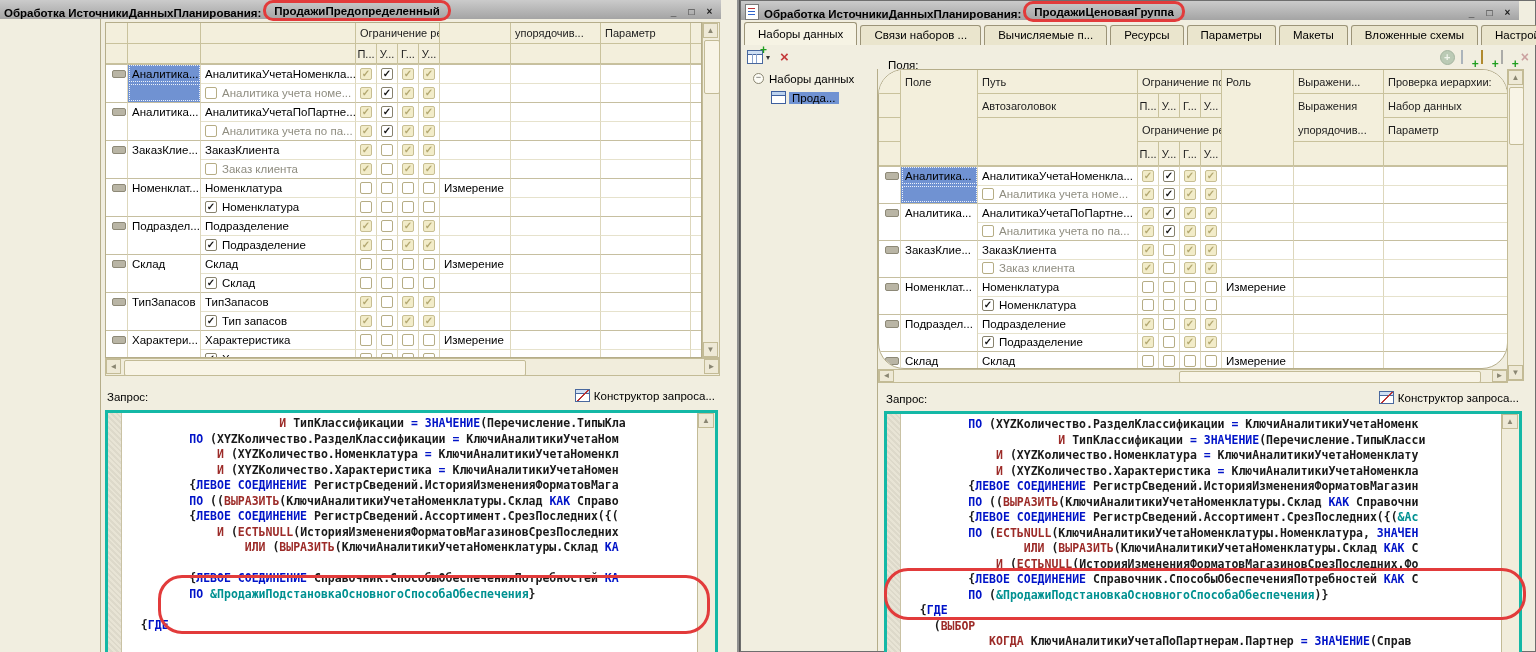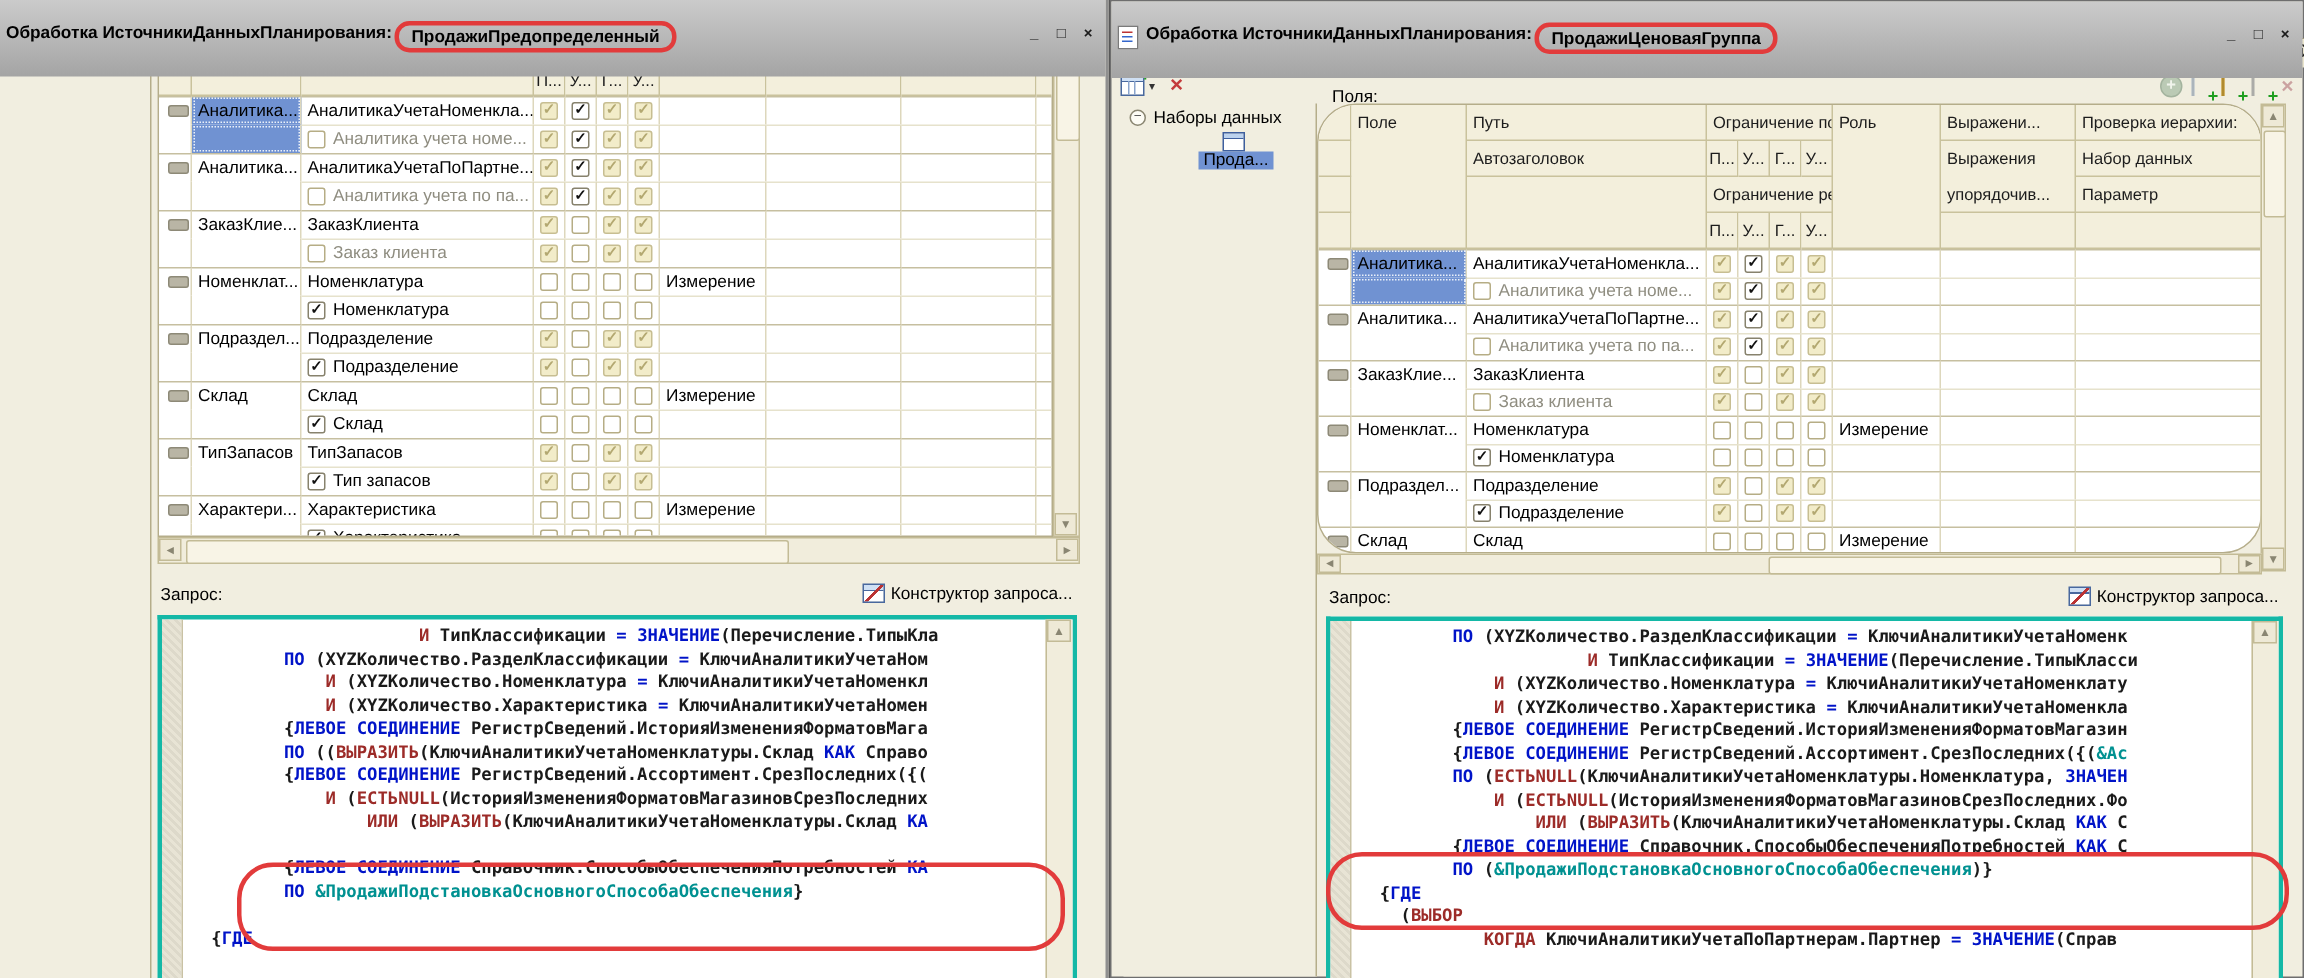--- a/index.html
+++ b/index.html
@@ -1,23 +1,23 @@
 <!DOCTYPE html>
 <html><head>
 <meta charset="utf-8">
 <style>
   html,body{margin:0;padding:0;}
   body{width:1536px;height:652px;position:relative;overflow:hidden;background:#585858;
        font-family:"Liberation Sans",sans-serif;font-size:11.5px;color:#000;}
   .win{position:absolute;top:0;height:652px;background:#f1eee0;}
   #win-l{left:0;width:737px;border-right:2px solid #8f8f8f;}
   #win-r{left:740px;width:796px;border:1px solid #6e6e6e;box-sizing:border-box;}
-  .titlebar{position:absolute;left:0;top:0;right:0;height:19px;
-            background:linear-gradient(#cbcbcb,#a4a4a4);display:flex;align-items:flex-start;
-            padding:16px 4px;font-weight:bold;font-size:11.5px;overflow:visible;z-index:30;}
+  .titlebar{position:absolute;left:0;top:0;right:16px;height:19px;
+            background:linear-gradient(#cbcbcb,#a4a4a4);display:flex;align-items:flex-end;
+            padding:0 4px;font-weight:bold;font-size:11.5px;overflow:visible;z-index:30;}
   .title-text{white-space:nowrap;}
   .hl{display:inline-flex;align-items:center;height:15px;border:3px solid #e23b3b;
       border-radius:10px;padding:0 8px;margin:-2px 0 -2px 2px;}
   .controls{margin-left:auto;display:flex;gap:3px;}
   .wbtn{width:15px;height:14px;text-align:center;line-height:13px;font-size:10px;
         font-weight:bold;color:#1c1c1c;cursor:default;}
   .docicon{width:12px;height:14px;background:#fff;border:1px solid #7a7a7a;margin-right:5px;
            position:relative;flex:none;}
   .docicon::before{content:"";position:absolute;left:2px;top:3px;width:7px;height:1px;background:#b33;
            box-shadow:0 3px 0 #36c,0 6px 0 #36c;}
@@ -42,21 +42,21 @@
   .ic-doc{width:10px;height:12px;background:#eef2f6;border:1px solid #9aa6b2;opacity:.8;}
   .ic-folder{width:13px;height:10px;background:#f3c969;border:1px solid #b08a2f;margin-top:3px;}
   .ic-tblgray{width:13px;height:11px;border:1px solid #9a9a9a;background:
       linear-gradient(to bottom,#d8d8d8 0 3px,#9a9a9a 3px 4px,#eee 4px);opacity:.8;}
   .ic .plus{right:-4px;bottom:-5px;top:auto;}
   .ic-x{color:#c79a9a;font-weight:bold;font-size:14px;line-height:13px;opacity:.9;}
   
   .treepanel{position:absolute;left:8px;top:68px;width:128px;bottom:0;background:#f1eee0;
              border-right:1px solid #b5ad8a;}
   .titem{display:flex;align-items:center;height:19px;padding-left:4px;white-space:nowrap;}
-  .titem.child{padding-left:22px;flex-direction:column;}
+  .titem.child{padding-left:22px;}
   .exp{width:9px;height:9px;border:1px solid #8a8672;border-radius:50%;font-size:9px;line-height:7px;
        text-align:center;color:#555;background:#fdfcf5;margin-right:5px;flex:none;}
   .minitbl{width:13px;height:11px;border:1px solid #3e5f9e;margin-right:3px;flex:none;background:
      linear-gradient(to bottom,#bcd2ee 0 3px,#3e5f9e 3px 4px,#fff 4px);}
   .tsel{background:#7092d2;padding:0 3px;}
   
   .tbl{position:absolute;background:#fff;border:1px solid #b5ad8a;overflow:hidden;box-sizing:border-box;}
   .hrow,.trow{display:flex;box-sizing:border-box;}
   .hrow .cell{background:#f3efdc;border-right:1px solid #c9c29c;border-bottom:1px solid #c9c29c;
               font-size:11px;color:#1c1c1c;}
@@ -938,24 +938,25 @@
   </div>
 
   <div class="qbox" style="left:143px;top:410px;width:638px;height:242px;border-bottom:none;">
     <div class="gut"></div>
     <div class="qlines" id="q-r">
         <div class="ql"><span>         </span><span class="qb">ПО</span><span> (XYZКоличество.РазделКлассификации </span><span class="qb">=</span><span> КлючиАналитикиУчетаНоменк</span></div>
         <div class="ql"><span>                      </span><span class="qr">И</span><span> ТипКлассификации </span><span class="qb">=</span><span> </span><span class="qb">ЗНАЧЕНИЕ</span><span>(Перечисление.ТипыКласси</span></div>
         <div class="ql"><span>             </span><span class="qr">И</span><span> (XYZКоличество.Номенклатура </span><span class="qb">=</span><span> КлючиАналитикиУчетаНоменклату</span></div>
         <div class="ql"><span>             </span><span class="qr">И</span><span> (XYZКоличество.Характеристика </span><span class="qb">=</span><span> КлючиАналитикиУчетаНоменкла</span></div>
         <div class="ql"><span>         {</span><span class="qb">ЛЕВОЕ СОЕДИНЕНИЕ</span><span> РегистрСведений.ИсторияИзмененияФорматовМагазин</span></div>
+        <div class="ql"><span>         </span><span class="qb">ПО</span><span> ((</span><span class="qr">ВЫРАЗИТЬ</span><span>(КлючиАналитикиУчетаНоменклатуры.Склад </span><span class="qb">КАК</span><span> Справочни</span></div>
         <div class="ql"><span>         {</span><span class="qb">ЛЕВОЕ СОЕДИНЕНИЕ</span><span> РегистрСведений.Ассортимент.СрезПоследних({(</span><span class="qp">&amp;Ас</span></div>
         <div class="ql"><span>         </span><span class="qb">ПО</span><span> (</span><span class="qr">ЕСТЬNULL</span><span>(КлючиАналитикиУчетаНоменклатуры.Номенклатура, </span><span class="qb">ЗНАЧЕН</span></div>
+        <div class="ql"><span>                 </span><span class="qr">ИЛИ</span><span> (</span><span class="qr">ВЫРАЗИТЬ</span><span>(КлючиАналитикиУчетаНоменклатуры.Склад </span><span class="qb">КАК</span><span> С</span></div>
         <div class="ql"><span>             </span><span class="qr">И</span><span> (</span><span class="qr">ЕСТЬNULL</span><span>(ИсторияИзмененияФорматовМагазиновСрезПоследних.Фо</span></div>
-        <div class="ql"><span>                 </span><span class="qr">ИЛИ</span><span> (</span><span class="qr">ВЫРАЗИТЬ</span><span>(КлючиАналитикиУчетаНоменклатуры.Склад </span><span class="qb">КАК</span><span> С</span></div>
         <div class="ql"><span>         {</span><span class="qb">ЛЕВОЕ СОЕДИНЕНИЕ</span><span> Справочник.СпособыОбеспеченияПотребностей </span><span class="qb">КАК</span><span> С</span></div>
         <div class="ql"><span>         </span><span class="qb">ПО</span><span> (</span><span class="qp">&amp;ПродажиПодстановкаОсновногоСпособаОбеспечения</span><span>)}</span></div>
         <div class="ql"><span>  {</span><span class="qb">ГДЕ</span></div>
         <div class="ql"><span>    (</span><span class="qr">ВЫБОР</span></div>
         <div class="ql"><span>            </span><span class="qr">КОГДА</span><span> КлючиАналитикиУчетаПоПартнерам.Партнер </span><span class="qb">=</span><span> </span><span class="qb">ЗНАЧЕНИЕ</span><span>(Справ</span></div>
       </div>
     <div class="qv">
       <span class="arr">▲</span>
     </div>
   </div>

